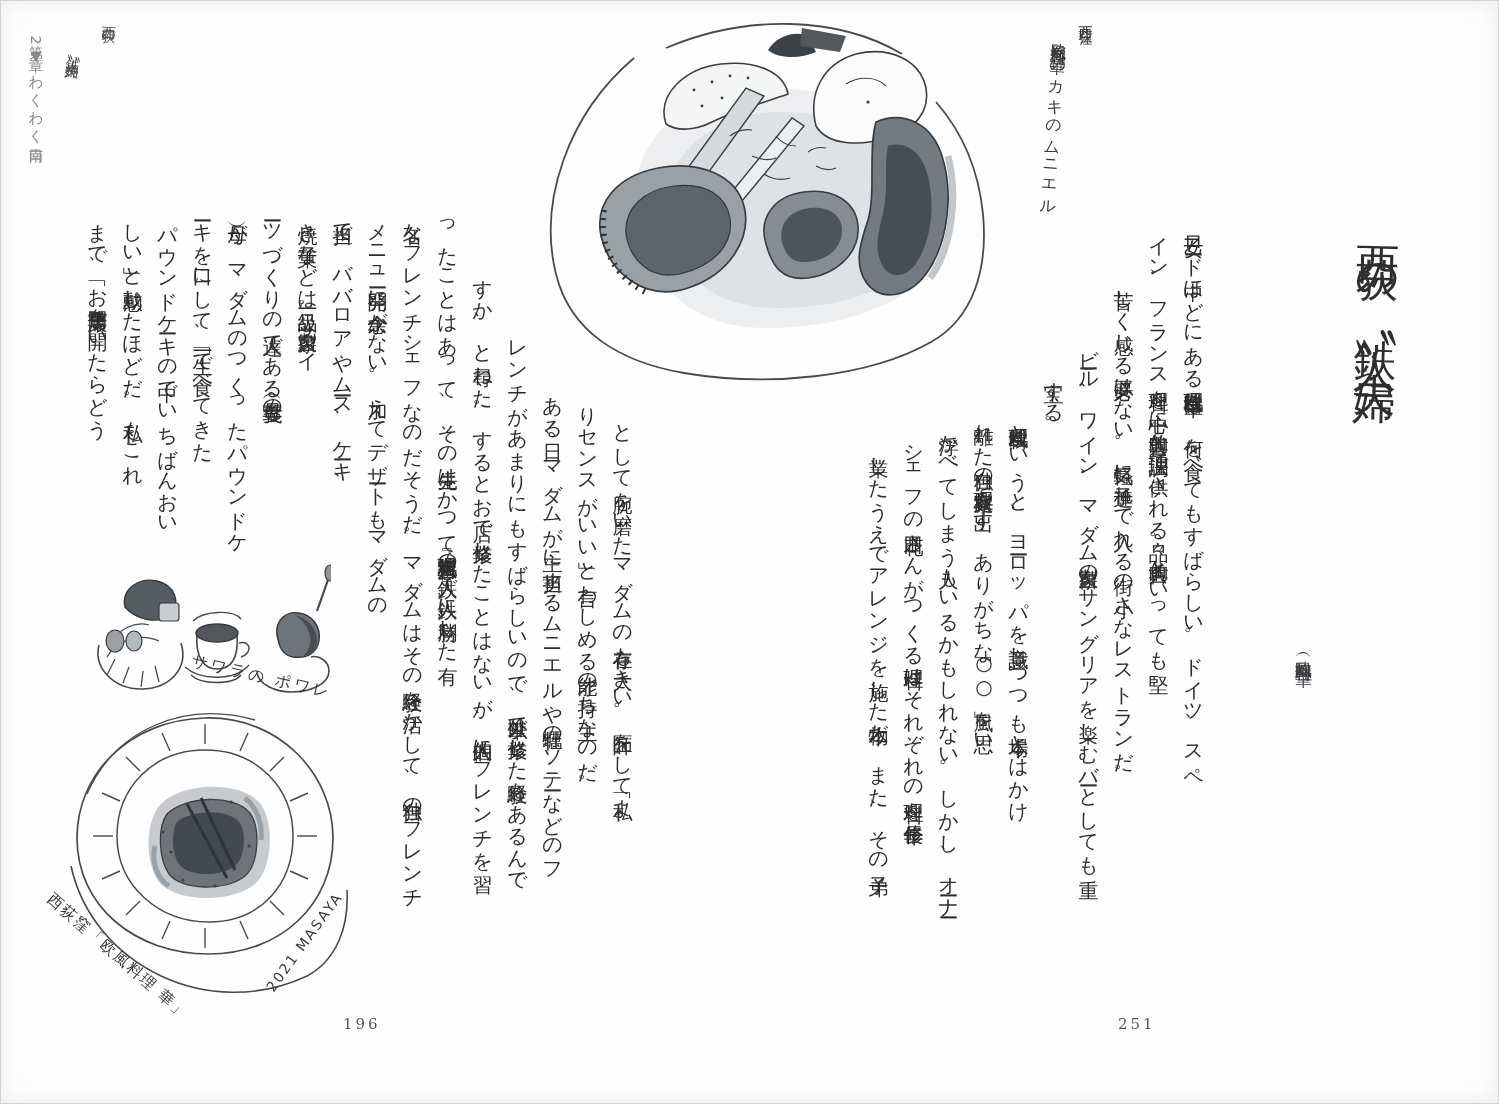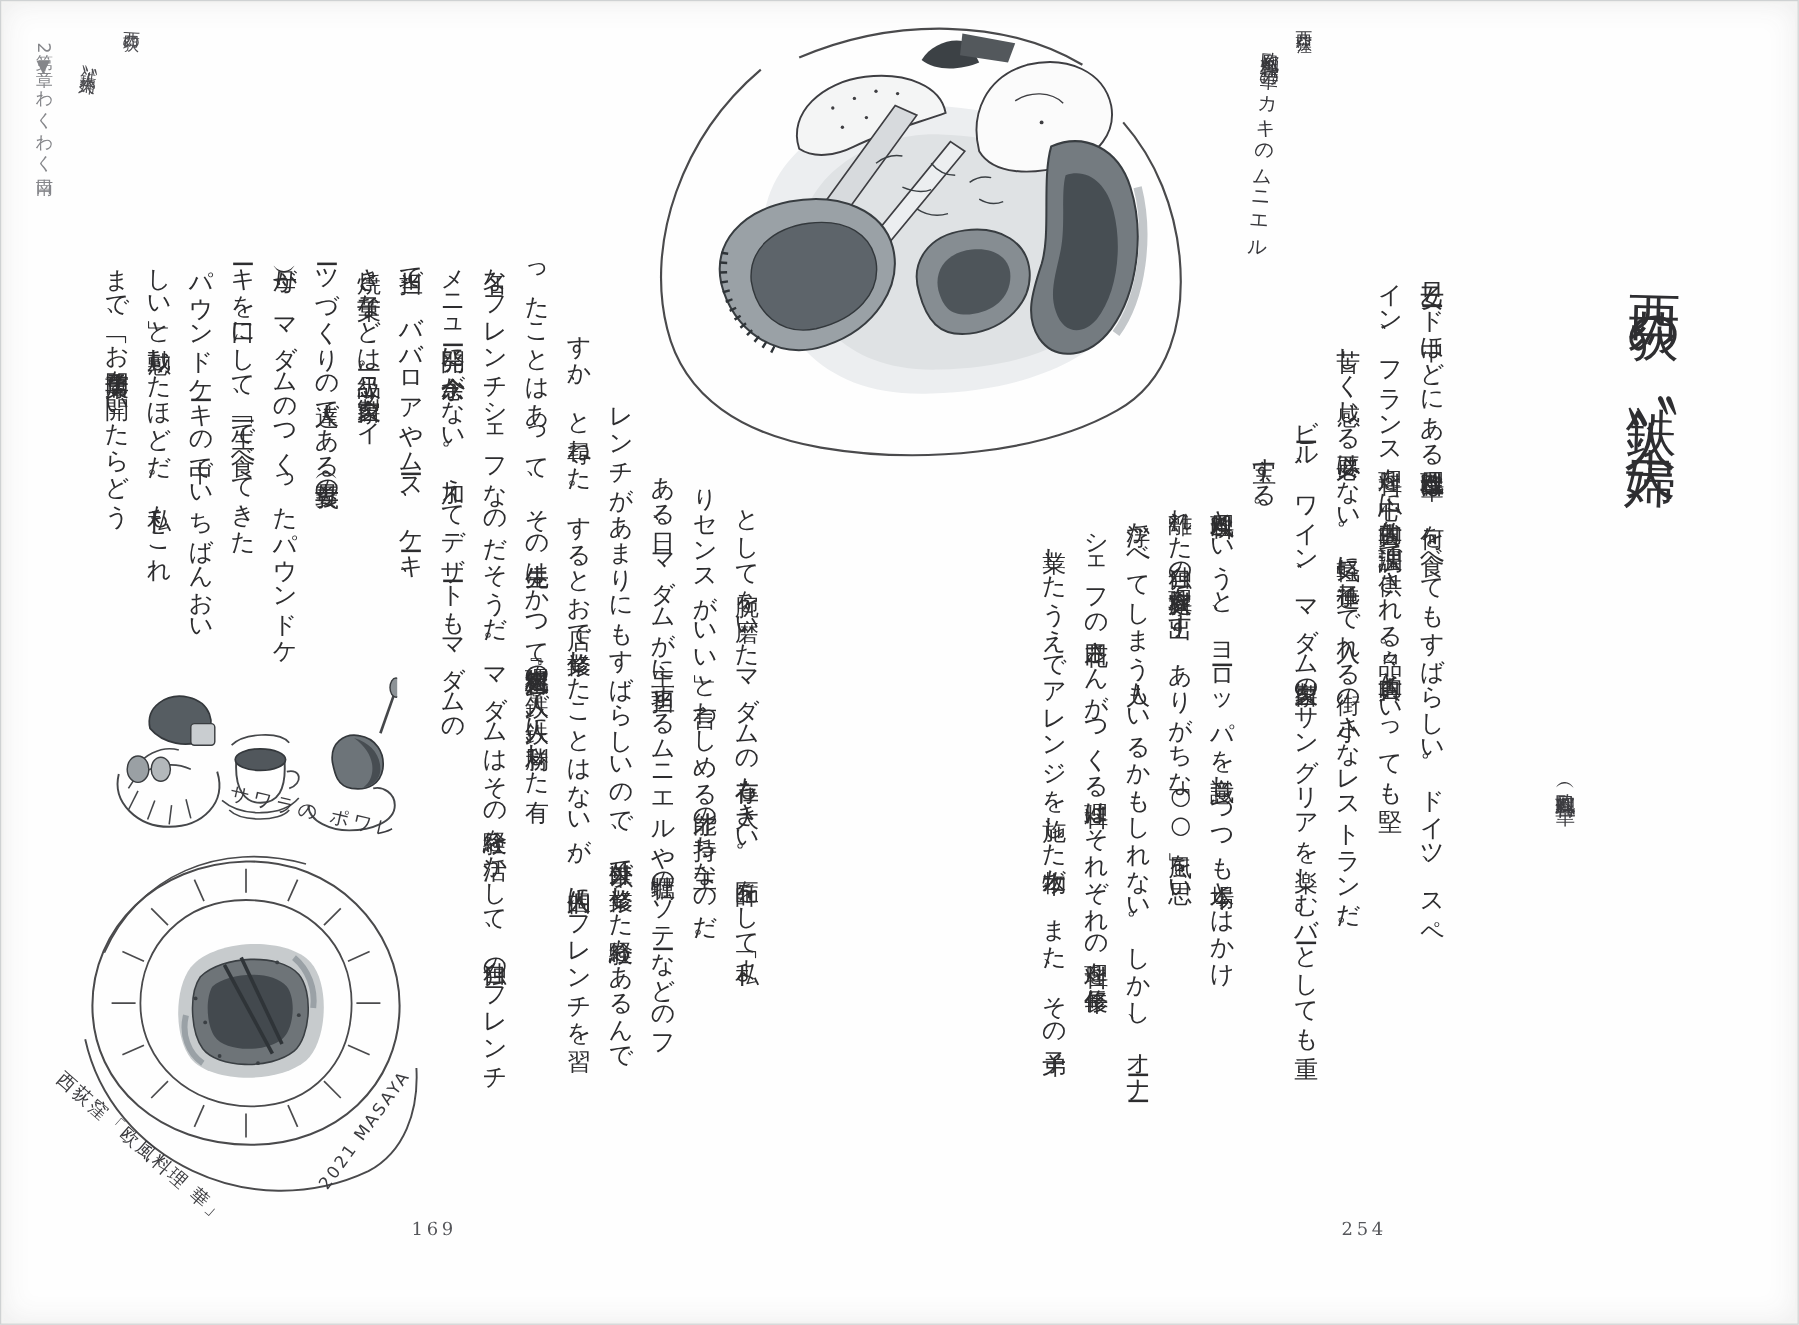--- a/index.html
+++ b/index.html
@@ -201,16 +201,16 @@
       </g>
       <path d="M96,160 C92,176 98,192 110,200" fill="none" stroke="#9aa1a6" stroke-width="5"></path>
       <path d="M186,112 C198,122 204,138 202,154" fill="none" stroke="#9aa1a6" stroke-width="5"></path>
     </svg>
   </div>
 
   <div class="caph hand" style="left:193px; top:650px; font-size:16px; letter-spacing:3px; transform:rotate(13deg); transform-origin:left top;">サワラの ポワレ</div>
   <div class="caph hand" style="left:55px; top:888px; font-size:15.5px; letter-spacing:2px; transform:rotate(41deg); transform-origin:left top;">西荻窪「欧風料理 華」</div>
   <div class="caph hand" style="left:262px; top:984px; font-size:14px; letter-spacing:2px; transform:rotate(-54deg); transform-origin:left top;">2021 MASAYA</div>
 
-  <div class="pagenum" style="left:342px; top:1014px;">169</div>
-  <div class="pagenum" style="left:1117px; top:1014px;">254</div>
+  <div class="pagenum" style="left:342px; top:1014px;">196</div>
+  <div class="pagenum" style="left:1117px; top:1014px;">251</div>
 
 </div>
 
 </body></html>

